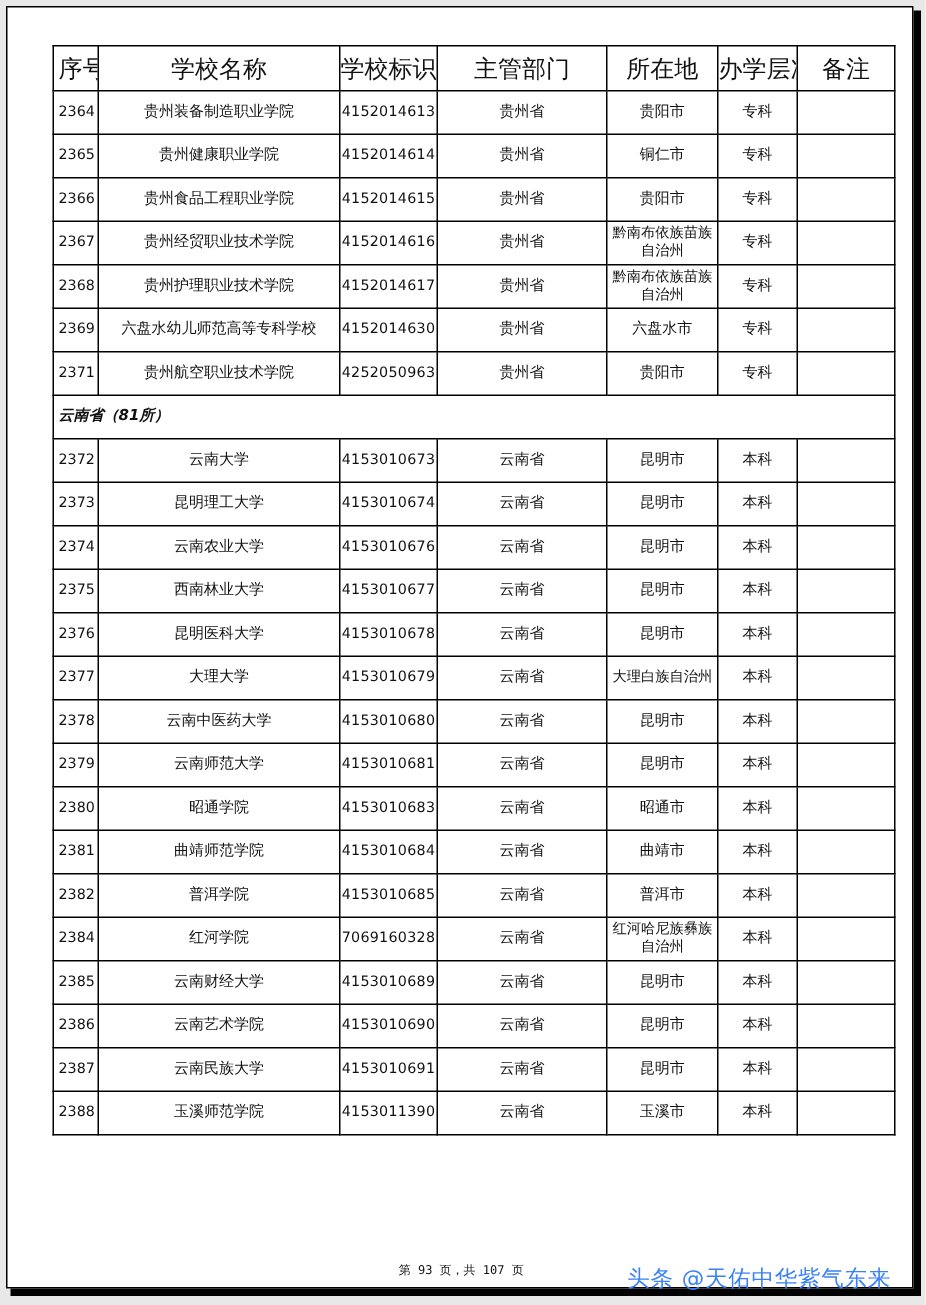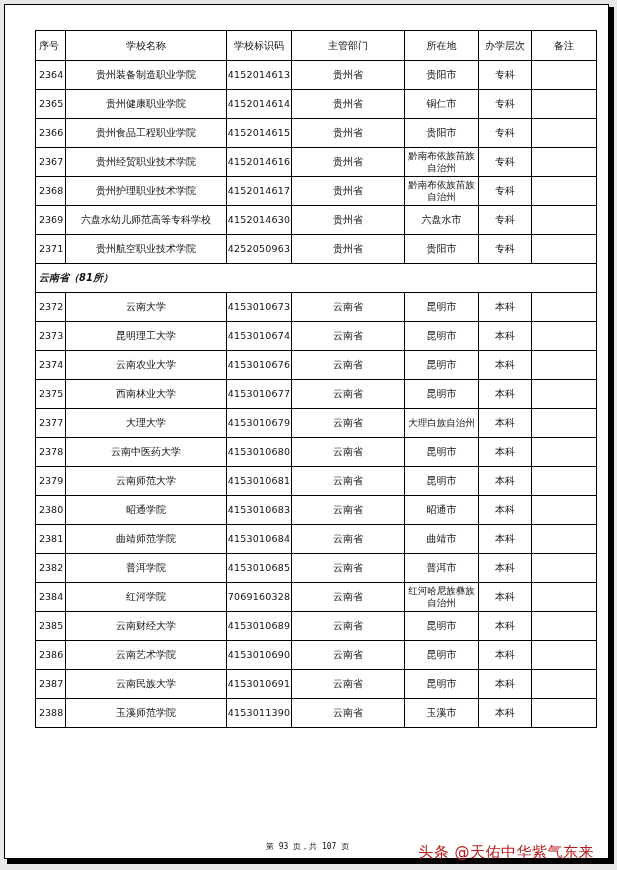--- a/index.html
+++ b/index.html
@@ -35,38 +35,38 @@
     font-size: 10px;
     color: #111;
     text-align: center;
     vertical-align: middle;
     padding: 0;
     height: 28px;
     line-height: 12px;
     overflow: hidden;
     white-space: nowrap;
   }
-  table.grid th { height: 29px; font-size: 10px; }
+  table.grid th { height: 29px; font-size: 16px; }
   table.grid td.seq { text-align: left; padding-left: 3px; font-size: 9.5px; margin-left: 12px; }
   table.grid th.seq { text-align: left; padding-left: 3px; }
   table.grid td.code { font-size: 9.5px; letter-spacing: 0.2px; }
   table.grid td.loc.wrap { white-space: normal; font-size: 9.5px; line-height: 12px; padding: 0 2px; }
   table.grid td.section {
     text-align: left; padding-left: 3px;
     font-weight: bold; font-size: 10px; font-style: italic;
   }
   .footer {
     position: absolute; left: 0; top: 836px;
     width: 605px; text-align: center;
     font-size: 8px; color: #111;
     font-family: "DejaVu Sans Mono", monospace;
   }
   .watermark {
     position: absolute; right: 14px; top: 838px;
-    font-size: 15px; color: #b91c1c;
+    font-size: 15px; color: #3b82f6;
     font-family: "DejaVu Sans", sans-serif;
     letter-spacing: 0.5px;
   }
 </style>
 </head>
 <body>
 
 <div class="page-shadow"></div>
 <div class="page">
   <table class="grid">
@@ -187,20 +187,29 @@
         <tr>
           <td class="seq">2375</td>
           <td>西南林业大学</td>
           <td class="code">4153010677</td>
           <td>云南省</td>
           <td class="loc">昆明市</td>
           <td>本科</td>
           <td></td>
         </tr>
         <tr>
+          <td class="seq">2376</td>
+          <td>昆明医科大学</td>
+          <td class="code">4153010678</td>
+          <td>云南省</td>
+          <td class="loc">昆明市</td>
+          <td>本科</td>
+          <td></td>
+        </tr>
+        <tr>
           <td class="seq">2377</td>
           <td>大理大学</td>
           <td class="code">4153010679</td>
           <td>云南省</td>
           <td class="loc wrap">大理白族自治州</td>
           <td>本科</td>
           <td></td>
         </tr>
         <tr>
           <td class="seq">2378</td>

